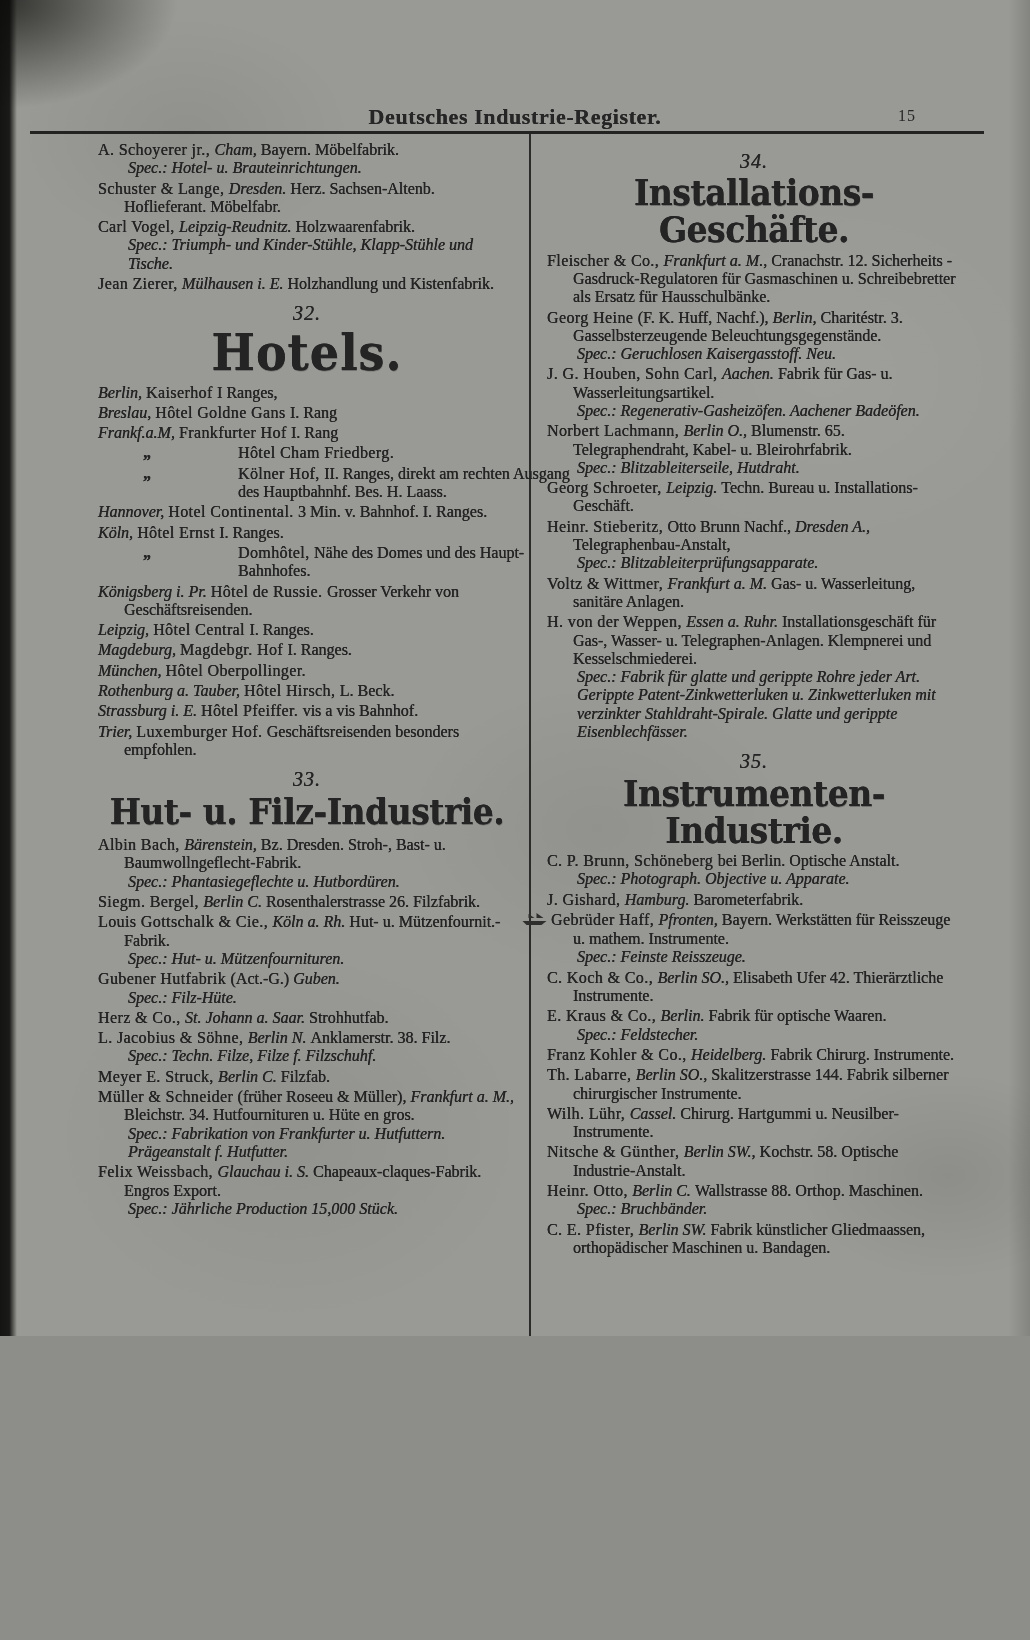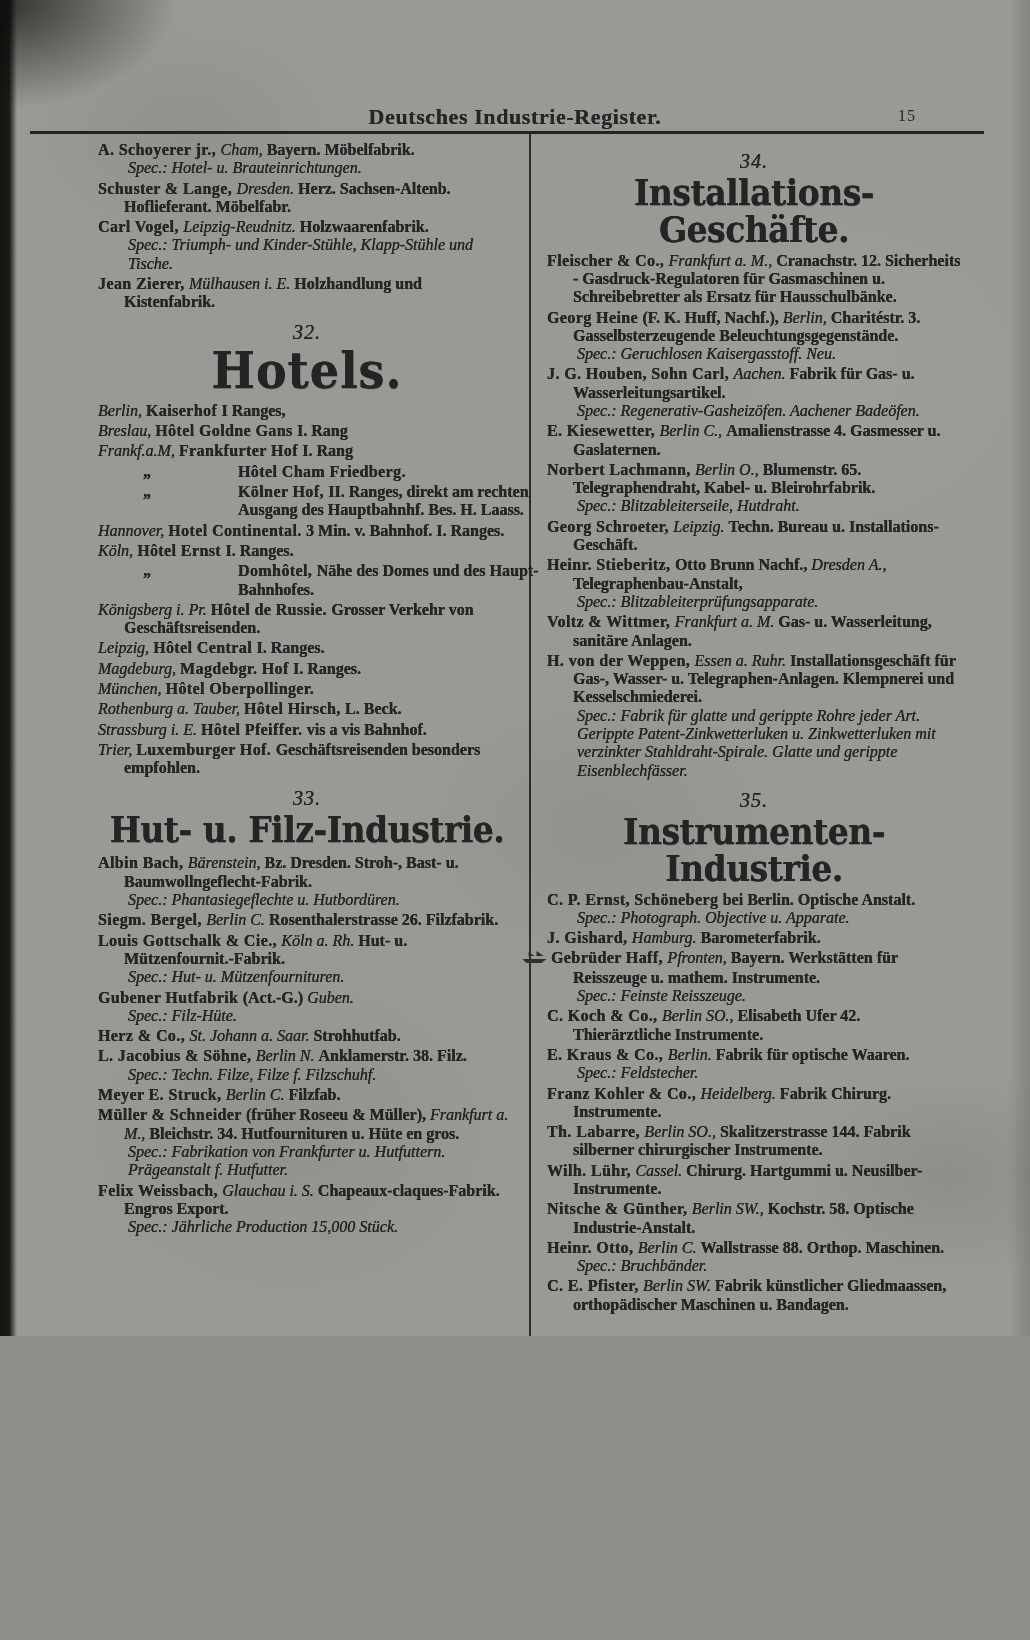--- a/index.html
+++ b/index.html
@@ -34,23 +34,23 @@
   .page-number{position:absolute;top:107px;left:898px;font-size:16px;letter-spacing:1px;}
   .header-rule{position:absolute;top:131px;left:30px;width:954px;height:3px;background:#232322;}
   .column-divider{position:absolute;left:529px;top:134px;width:2px;height:1382px;background:#2b2b29;}
   
   .col{position:absolute;top:141px;font-size:16px;line-height:18.3px;color:#242424;
         text-shadow:0 0 .5px rgba(25,25,25,.85),.4px .4px .6px rgba(25,25,25,.3);}
   .col-left{left:98px;width:418px;}
   .col-right{left:547px;width:414px;}
   .entry{padding-left:26px;text-indent:-26px;margin:0 0 2px 0;}
   .entry-ditto{margin-left:45px;padding-left:95px;text-indent:-95px;width:350px;}
-  .s-name{font-weight:bold;letter-spacing:.4px;text-align:right;}
+  .s-name{font-weight:normal;letter-spacing:.4px;text-align:right;}
   .s-place{font-weight:normal;font-style:italic;}
-  .s-plain{font-weight:bold;}
+  .s-plain{font-weight:normal;}
   .s-ditto{display:inline-block;width:95px;font-weight:bold;text-indent:0;}
   .spec{font-style:italic;text-indent:0;padding-left:4px;}
   .section{text-align:center;text-indent:0;padding:0;margin:11px 0 9px 0;}
   .section-num{font-size:20px;letter-spacing:1px;margin-bottom:5px;font-style:italic;}
   .section-title{font-weight:bold;font-size:33px;line-height:1.02;letter-spacing:-0.5px;
         transform:scaleY(1.08);transform-origin:top center;
         font-family:"DejaVu Serif","Liberation Serif",serif;margin-bottom:6px;}
   .section-title.large{font-size:46px;letter-spacing:1px;}
   .trade-icon{display:inline-block;margin-right:3px;vertical-align:-1px;}
 </style>
@@ -109,31 +109,30 @@
       <div class="entry"><span class="s-name">Felix Weissbach, </span><span class="s-place">Glauchau i. S. </span><span class="s-plain">Chapeaux-claques-Fabrik. Engros Export.</span><div class="spec">Spec.: Jährliche Production 15,000 Stück.</div></div>
     </div>
   <div class="col col-right">
       <div class="section">
         <div class="section-num">34.</div>
         <div class="section-title">Installations-Geschäfte.</div>
       </div>
       <div class="entry"><span class="s-name">Fleischer &amp; Co., </span><span class="s-place">Frankfurt a. M., </span><span class="s-plain">Cranachstr. 12. Sicherheits - Gasdruck-Regulatoren für Gasmaschinen u. Schreibebretter als Ersatz für Hausschulbänke.</span></div>
       <div class="entry"><span class="s-name">Georg Heine </span><span class="s-plain">(F. K. Huff, Nachf.), </span><span class="s-place">Berlin, </span><span class="s-plain">Charitéstr. 3. Gasselbsterzeugende Beleuchtungsgegenstände.</span><div class="spec">Spec.: Geruchlosen Kaisergasstoff. Neu.</div></div>
       <div class="entry"><span class="s-name">J. G. Houben, Sohn Carl, </span><span class="s-place">Aachen. </span><span class="s-plain">Fabrik für Gas- u. Wasserleitungsartikel.</span><div class="spec">Spec.: Regenerativ-Gasheizöfen. Aachener Badeöfen.</div></div>
-      <div class="entry"><span class="s-name">E. Kiesewetter, </span><span class="s-place">Berlin C., </span><span class="s-plain">Amalienstrasse 4. Gasmesser u. Gaslaternen.</span></div>
       <div class="entry"><span class="s-name">Norbert Lachmann, </span><span class="s-place">Berlin O., </span><span class="s-plain">Blumenstr. 65. Telegraphendraht, Kabel- u. Bleirohrfabrik.</span><div class="spec">Spec.: Blitzableiterseile, Hutdraht.</div></div>
       <div class="entry"><span class="s-name">Georg Schroeter, </span><span class="s-place">Leipzig. </span><span class="s-plain">Techn. Bureau u. Installations-Geschäft.</span></div>
       <div class="entry"><span class="s-name">Heinr. Stieberitz, </span><span class="s-plain">Otto Brunn Nachf., </span><span class="s-place">Dresden A., </span><span class="s-plain">Telegraphenbau-Anstalt,</span><div class="spec">Spec.: Blitzableiterprüfungsapparate.</div></div>
       <div class="entry"><span class="s-name">Voltz &amp; Wittmer, </span><span class="s-place">Frankfurt a. M. </span><span class="s-plain">Gas- u. Wasserleitung, sanitäre Anlagen.</span></div>
       <div class="entry"><span class="s-name">H. von der Weppen, </span><span class="s-place">Essen a. Ruhr. </span><span class="s-plain">Installationsgeschäft für Gas-, Wasser- u. Telegraphen-Anlagen. Klempnerei und Kesselschmiederei.</span><div class="spec">Spec.: Fabrik für glatte und gerippte Rohre jeder Art. Gerippte Patent-Zinkwetterluken u. Zinkwetterluken mit verzinkter Stahldraht-Spirale. Glatte und gerippte Eisenblechfässer.</div></div>
       <div class="section">
         <div class="section-num">35.</div>
         <div class="section-title">Instrumenten-Industrie.</div>
       </div>
-      <div class="entry"><span class="s-name">C. P. Ernst, </span><span class="s-name">Schöneberg </span><span class="s-plain">bei Berlin. Optische Anstalt.</span><div class="spec">Spec.: Photograph. Objective u. Apparate.</div></div>
+      <div class="entry"><span class="s-name">C. P. Brunn, </span><span class="s-name">Schöneberg </span><span class="s-plain">bei Berlin. Optische Anstalt.</span><div class="spec">Spec.: Photograph. Objective u. Apparate.</div></div>
       <div class="entry"><span class="s-name">J. Gishard, </span><span class="s-place">Hamburg. </span><span class="s-plain">Barometerfabrik.</span></div>
       <div class="entry"><span class="trade-icon"><svg viewBox="0 0 26 14" width="27" height="14" aria-hidden="true">
             <path d="M1 9 L25 9 L20 13 L5 13 Z" fill="#2e2e2c"></path>
             <path d="M7 9 L7 2 L13 6 L7 6 Z" fill="#2e2e2c"></path>
             <path d="M15 9 L15 1 L22 6 L15 6 Z" fill="#2e2e2c"></path>
           </svg></span><span class="s-name">Gebrüder Haff, </span><span class="s-place">Pfronten, </span><span class="s-plain">Bayern. Werkstätten für Reisszeuge u. mathem. Instrumente.</span><div class="spec">Spec.: Feinste Reisszeuge.</div></div>
       <div class="entry"><span class="s-name">C. Koch &amp; Co., </span><span class="s-place">Berlin SO., </span><span class="s-plain">Elisabeth Ufer 42. Thierärztliche Instrumente.</span></div>
       <div class="entry"><span class="s-name">E. Kraus &amp; Co., </span><span class="s-place">Berlin. </span><span class="s-plain">Fabrik für optische Waaren.</span><div class="spec">Spec.: Feldstecher.</div></div>
       <div class="entry"><span class="s-name">Franz Kohler &amp; Co., </span><span class="s-place">Heidelberg. </span><span class="s-plain">Fabrik Chirurg. Instrumente.</span></div>
       <div class="entry"><span class="s-name">Th. Labarre, </span><span class="s-place">Berlin SO., </span><span class="s-plain">Skalitzerstrasse 144. Fabrik silberner chirurgischer Instrumente.</span></div>

